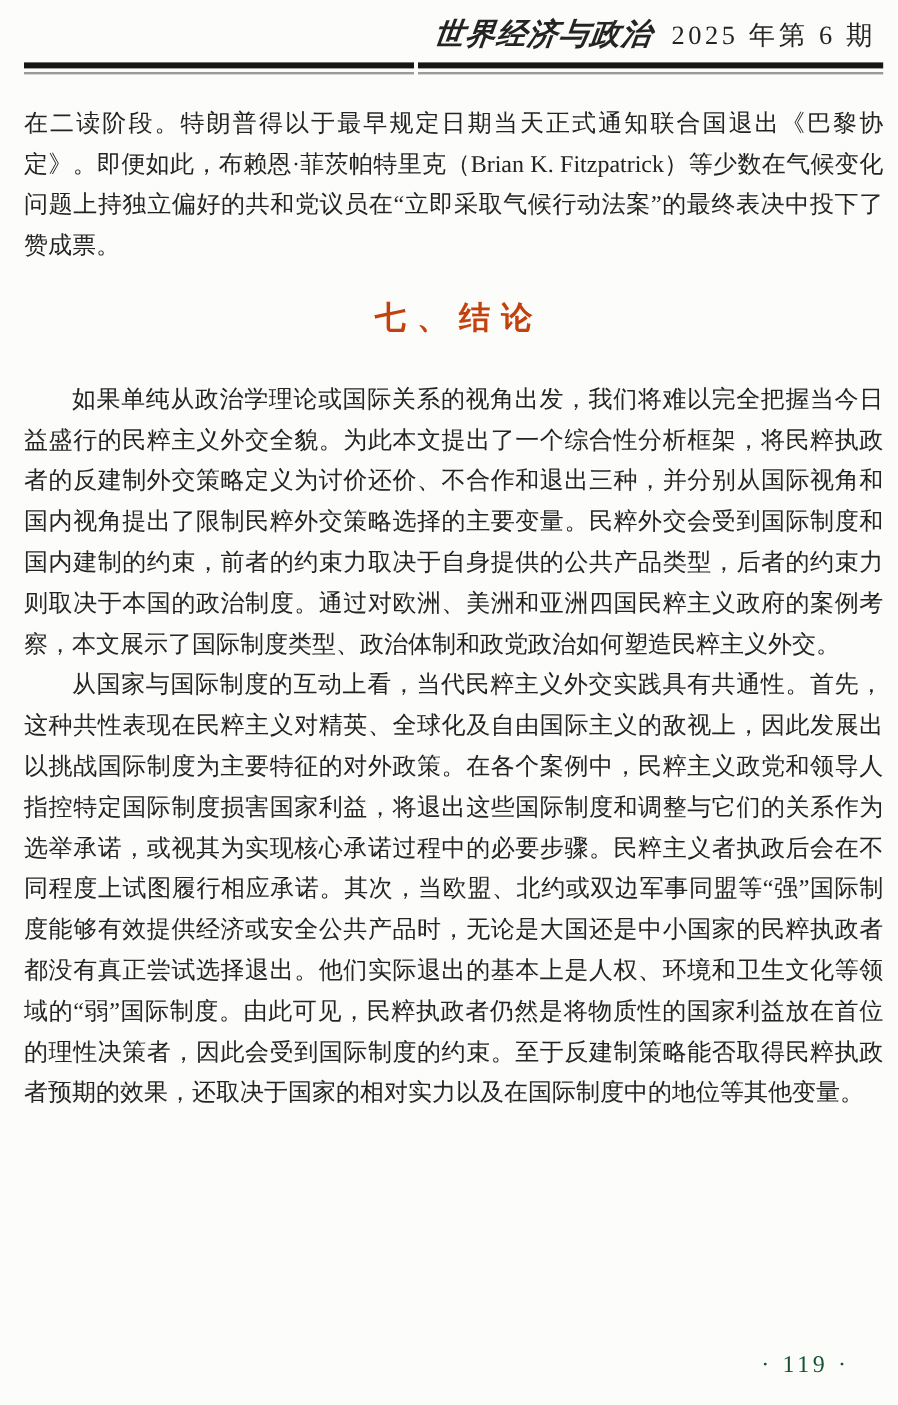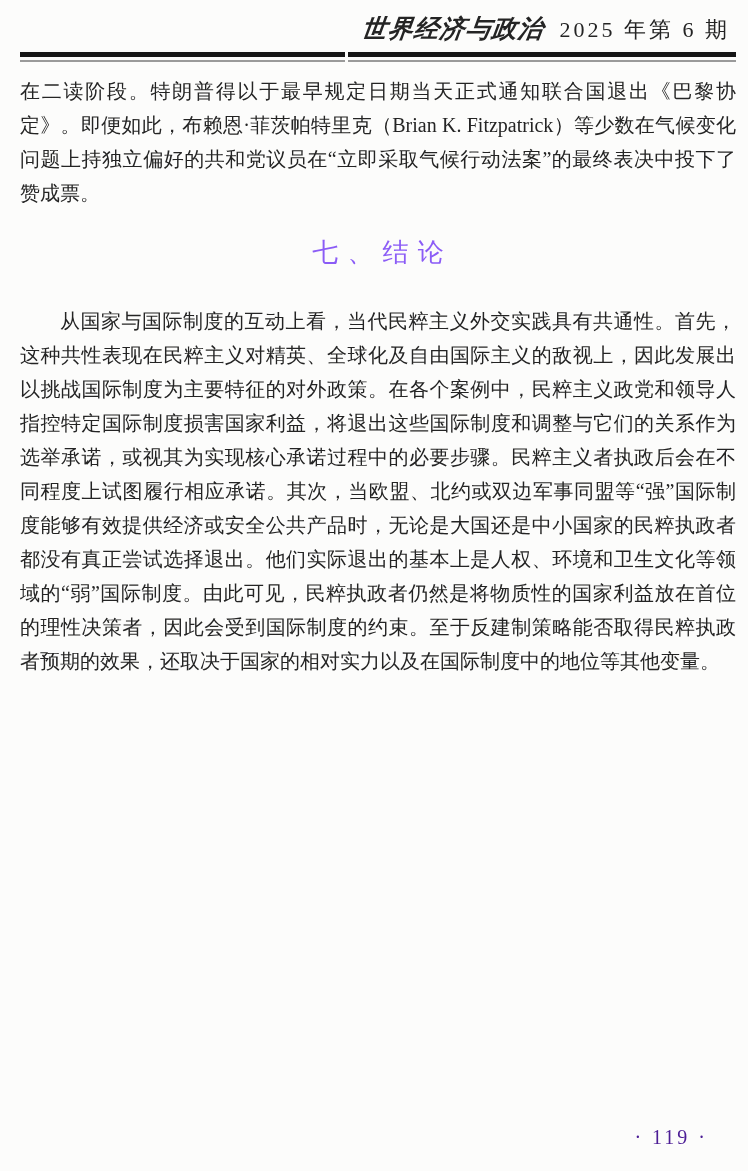--- a/index.html
+++ b/index.html
@@ -51,72 +51,73 @@
     margin-top: 3px;
     height: 2px;
     background: linear-gradient(to right,
       #9a9a9a 0%, #9a9a9a 45.4%,
       rgba(154,154,154,0) 45.4%, rgba(154,154,154,0) 45.8%,
       #9a9a9a 45.8%, #9a9a9a 100%);
   }
 
   
   .article {
-    margin-top: 12px;
+    margin-top: 24px;
     font-size: 20px;
     line-height: 34px;
     text-align: justify;
     text-justify: inter-ideograph;
   }
   .para {
     margin: 0;
     text-indent: 2em;
   }
   .para.continuation {
     text-indent: 0;
   }
   .section-heading {
-    font-weight: normal;
+    font-weight: bold;
     font-size: 26px;
     line-height: 36px;
     text-align: center;
     letter-spacing: 0.35em;
     text-indent: 0.35em;
     margin: 25px 0 33px 0;
-    color: #8b5cf6;
+    color: #c2410c;
   }
 
   
   .page-number {
     position: absolute;
     right: 40px;
     bottom: 22px;
     font-size: 20px;
     letter-spacing: 3px;
-    color: #4c1d95;
+    color: #14532d;
   }
 </style>
 </head>
 <body>
 
 <div class="page">
 
   <header>
     <div class="header-text">
       <span class="journal-name">世界经济与政治</span><span class="issue-label">2025 年第 6 期</span>
     </div>
     <div class="rule-thick"></div>
     <div class="rule-thin"></div>
   </header>
 
   <main class="article">
     <p class="para continuation">在二读阶段。特朗普得以于最早规定日期当天正式通知联合国退出《巴黎协定》。即便如此，布赖恩·菲茨帕特里克（Brian K. Fitzpatrick）等少数在气候变化问题上持独立偏好的共和党议员在“立即采取气候行动法案”的最终表决中投下了赞成票。</p>
 
     <h2 class="section-heading">七、结论</h2>
 
+    <p class="para">如果单纯从政治学理论或国际关系的视角出发，我们将难以完全把握当今日益盛行的民粹主义外交全貌。为此本文提出了一个综合性分析框架，将民粹执政者的反建制外交策略定义为讨价还价、不合作和退出三种，并分别从国际视角和国内视角提出了限制民粹外交策略选择的主要变量。民粹外交会受到国际制度和国内建制的约束，前者的约束力取决于自身提供的公共产品类型，后者的约束力则取决于本国的政治制度。通过对欧洲、美洲和亚洲四国民粹主义政府的案例考察，本文展示了国际制度类型、政治体制和政党政治如何塑造民粹主义外交。</p>
 
     <p class="para">从国家与国际制度的互动上看，当代民粹主义外交实践具有共通性。首先，这种共性表现在民粹主义对精英、全球化及自由国际主义的敌视上，因此发展出以挑战国际制度为主要特征的对外政策。在各个案例中，民粹主义政党和领导人指控特定国际制度损害国家利益，将退出这些国际制度和调整与它们的关系作为选举承诺，或视其为实现核心承诺过程中的必要步骤。民粹主义者执政后会在不同程度上试图履行相应承诺。其次，当欧盟、北约或双边军事同盟等“强”国际制度能够有效提供经济或安全公共产品时，无论是大国还是中小国家的民粹执政者都没有真正尝试选择退出。他们实际退出的基本上是人权、环境和卫生文化等领域的“弱”国际制度。由此可见，民粹执政者仍然是将物质性的国家利益放在首位的理性决策者，因此会受到国际制度的约束。至于反建制策略能否取得民粹执政者预期的效果，还取决于国家的相对实力以及在国际制度中的地位等其他变量。</p>
 
   </main>
 
   <span class="page-number">· 119 ·</span>
 
 </div>
 
 </body></html>

